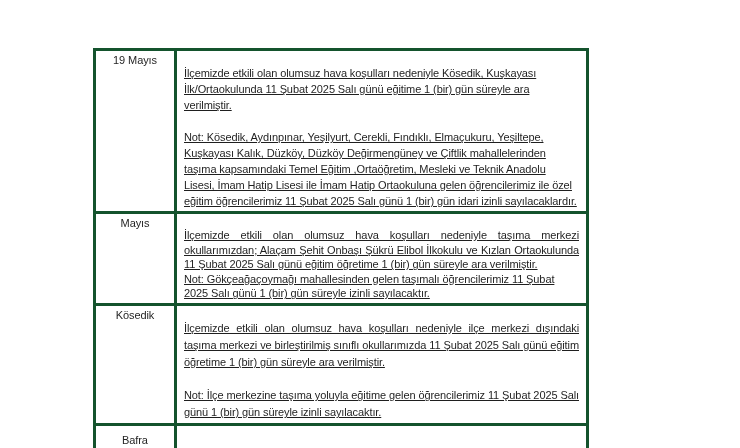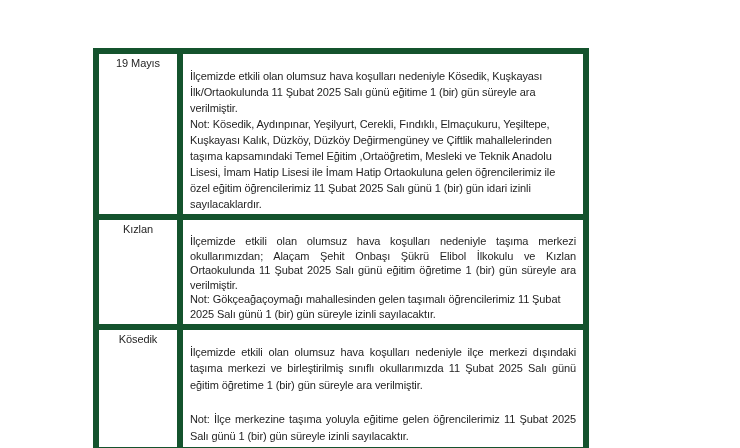--- a/index.html
+++ b/index.html
@@ -19,45 +19,46 @@
   table.district-table {
     position: absolute;
     left: 93px;
     top: 48px;
     width: 496px;
     border-collapse: collapse;
     table-layout: fixed;
     border: 2px solid #3d3d3d;
   }
   table.district-table td {
-    border: 6px solid #14532d;
+    border: 3px solid #14532d;
     vertical-align: top;
     overflow: hidden;
     font-size: 11px;
     letter-spacing: -0.1px;
   }
   td.label-cell {
     width: 76px;
     text-align: center;
     padding-top: 3px;
     font-size: 11px;
     color: #252525;
   }
   tr.row-empty td.label-cell {
     padding-top: 8px;
   }
   td.content-cell {
     padding: 14px 7px 2px 7px;
+    text-decoration: underline;
   }
   td.content-cell p {
     margin: 0;
   }
   
   tr.row-0 td.content-cell p { line-height: 16px; text-align: left; }
-  tr.row-0 td.content-cell p.para-1 { }
+  tr.row-0 td.content-cell p.para-1 { margin-top: 16px; }
   
   tr.row-1 td.content-cell p { line-height: 14.6px; text-align: justify; }
   tr.row-1 td.content-cell p.para-1 { margin-top: 0; }
   
   tr.row-2 td.content-cell p { line-height: 16.8px; text-align: justify; }
   tr.row-2 td.content-cell p.para-1 { margin-top: 17px; }
   tr.row-2 td.content-cell p.para-1, tr.row-1 td.content-cell p.para-1 { text-align: left; }
   tr.row-2 td.content-cell p.para-1 { text-align: justify; }
   
   tr.row-0 { height: 135px; }
@@ -74,21 +75,21 @@
   <table class="district-table">
     <tbody>
       <tr class="row-0">
         <td class="label-cell">19 Mayıs</td>
         <td class="content-cell">
           <p class="para-0">İlçemizde etkili olan olumsuz hava koşulları nedeniyle Kösedik, Kuşkayası İlk/Ortaokulunda 11 Şubat 2025 Salı günü eğitime 1 (bir) gün süreyle ara verilmiştir.</p>
           <p class="para-1">Not: Kösedik, Aydınpınar, Yeşilyurt, Cerekli, Fındıklı, Elmaçukuru, Yeşiltepe, Kuşkayası Kalık, Düzköy, Düzköy Değirmengüney ve Çiftlik mahallelerinden taşıma kapsamındaki Temel Eğitim ,Ortaöğretim, Mesleki ve Teknik Anadolu Lisesi, İmam Hatip Lisesi ile İmam Hatip Ortaokuluna gelen öğrencilerimiz ile özel eğitim öğrencilerimiz 11 Şubat 2025 Salı günü 1 (bir) gün idari izinli sayılacaklardır.</p>
         </td>
       </tr>
       <tr class="row-1">
-        <td class="label-cell">Kızlan</td>
+        <td class="label-cell">Mayıs</td>
         <td class="content-cell">
           <p class="para-0">İlçemizde etkili olan olumsuz hava koşulları nedeniyle taşıma merkezi okullarımızdan; Alaçam Şehit Onbaşı Şükrü Elibol İlkokulu ve Kızlan Ortaokulunda 11 Şubat 2025 Salı günü eğitim öğretime 1 (bir) gün süreyle ara verilmiştir.</p>
           <p class="para-1">Not: Gökçeağaçoymağı mahallesinden gelen taşımalı öğrencilerimiz 11 Şubat 2025 Salı günü 1 (bir) gün süreyle izinli sayılacaktır.</p>
         </td>
       </tr>
       <tr class="row-2">
         <td class="label-cell">Kösedik</td>
         <td class="content-cell">
           <p class="para-0">İlçemizde etkili olan olumsuz hava koşulları nedeniyle ilçe merkezi dışındaki taşıma merkezi ve birleştirilmiş sınıflı okullarımızda 11 Şubat 2025 Salı günü eğitim öğretime 1 (bir) gün süreyle ara verilmiştir.</p>
           <p class="para-1">Not: İlçe merkezine taşıma yoluyla eğitime gelen öğrencilerimiz 11 Şubat 2025 Salı günü 1 (bir) gün süreyle izinli sayılacaktır.</p>

